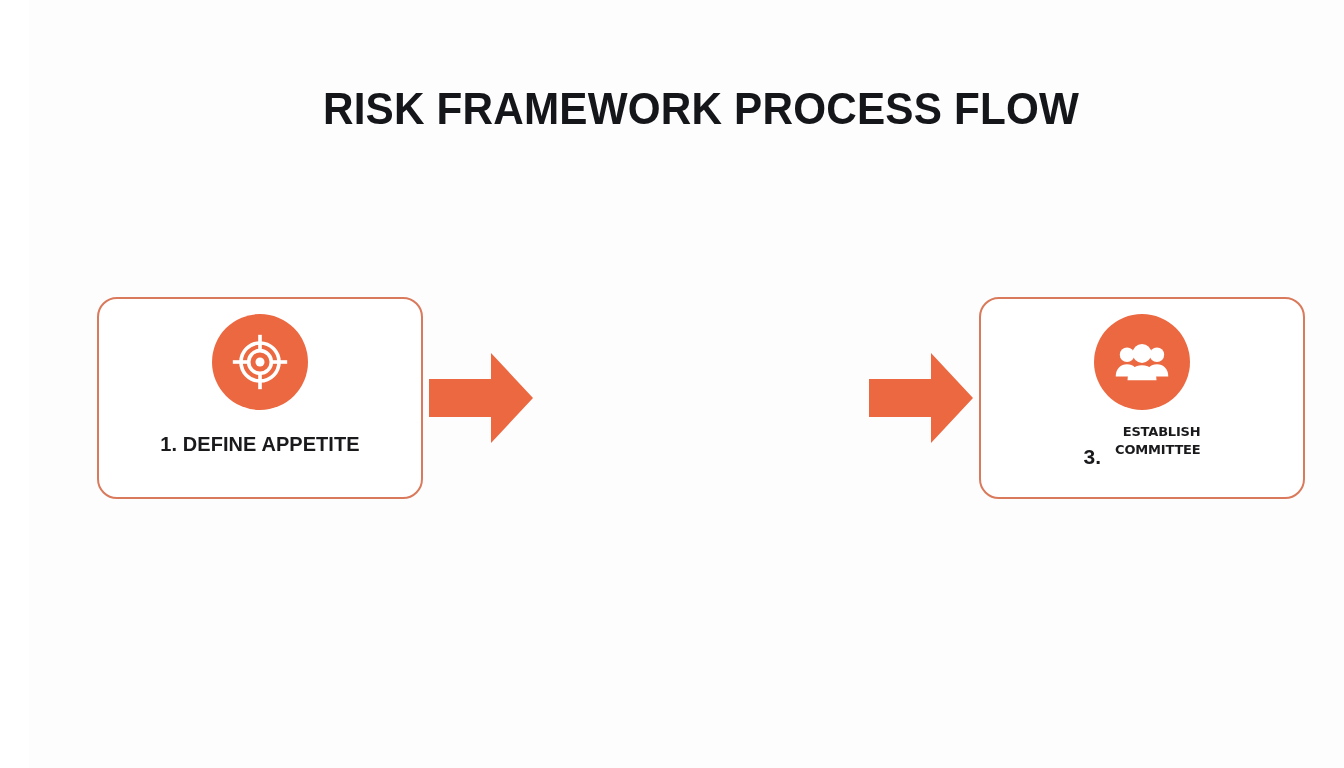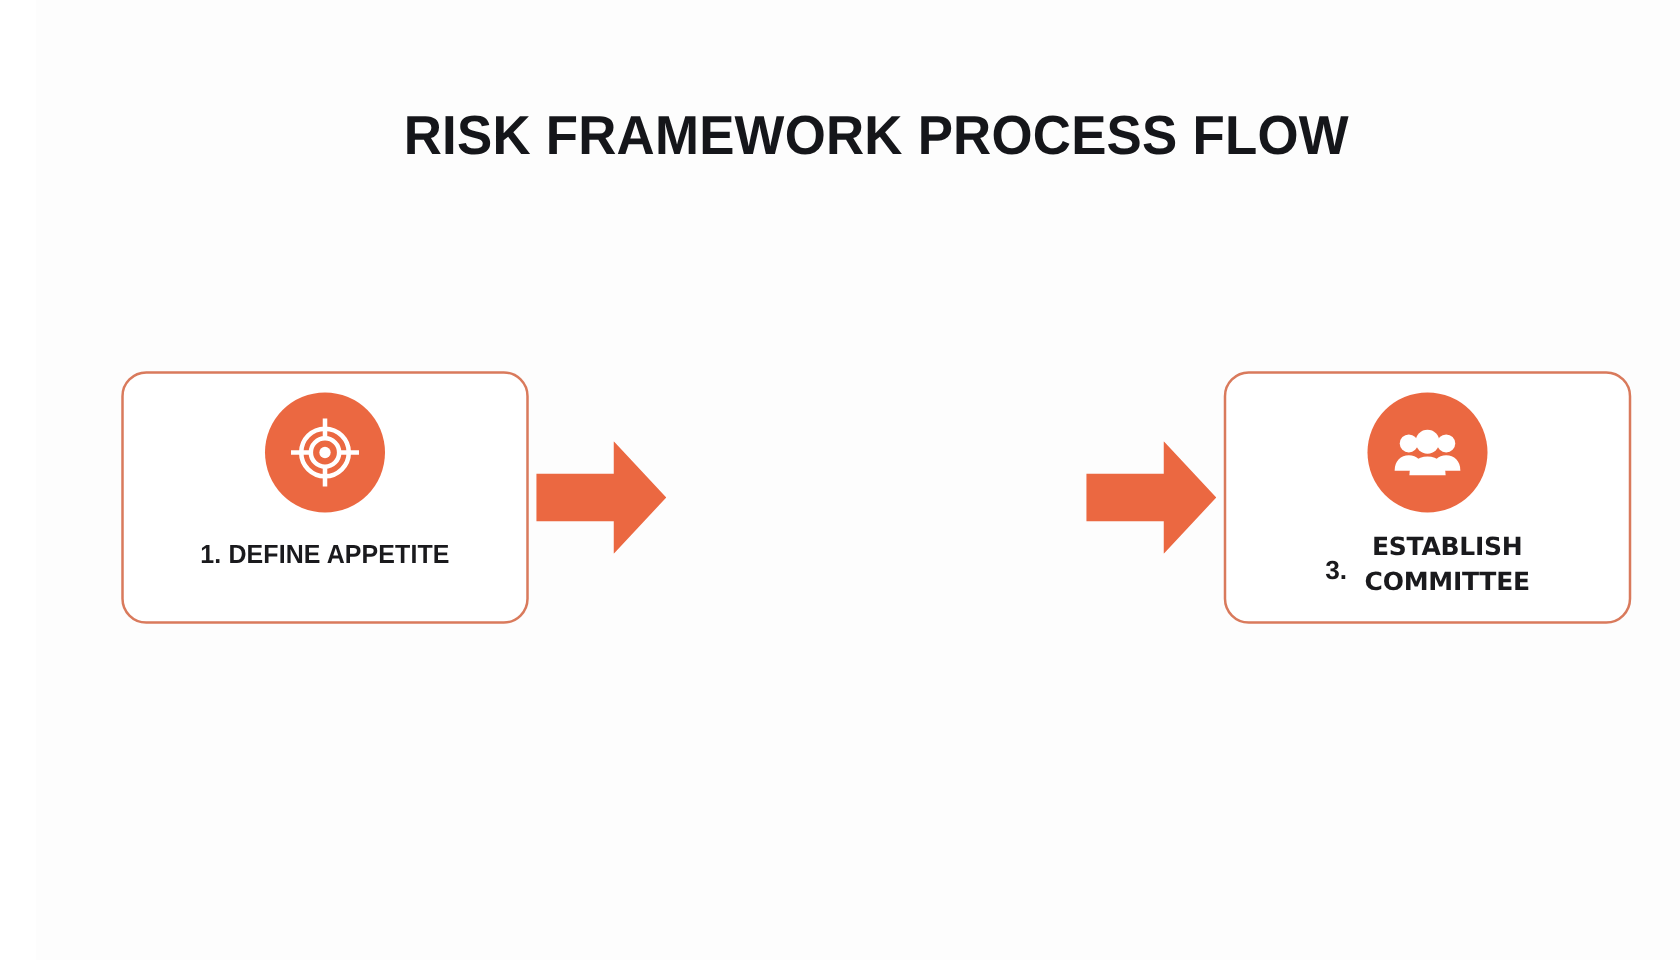--- a/index.html
+++ b/index.html
@@ -108,24 +108,24 @@
     font-size: 21px;
     font-weight: 700;
     color: #1a1a1d;
     line-height: 1.42;
   }
   .split-num {
     padding-top: 19px;
     font-family: "Liberation Sans", sans-serif;
   }
   .split-text {
-    text-align: center;
+    text-align: right;
     white-space: pre-line;
     font-family: "DejaVu Sans", sans-serif;
-    font-size: 20px;
+    font-size: 13px;
     letter-spacing: -0.2px;
   }
 
   
   .arrow {
     position: absolute;
     top: 56px;
     width: 104px;
     height: 90px;
   }

